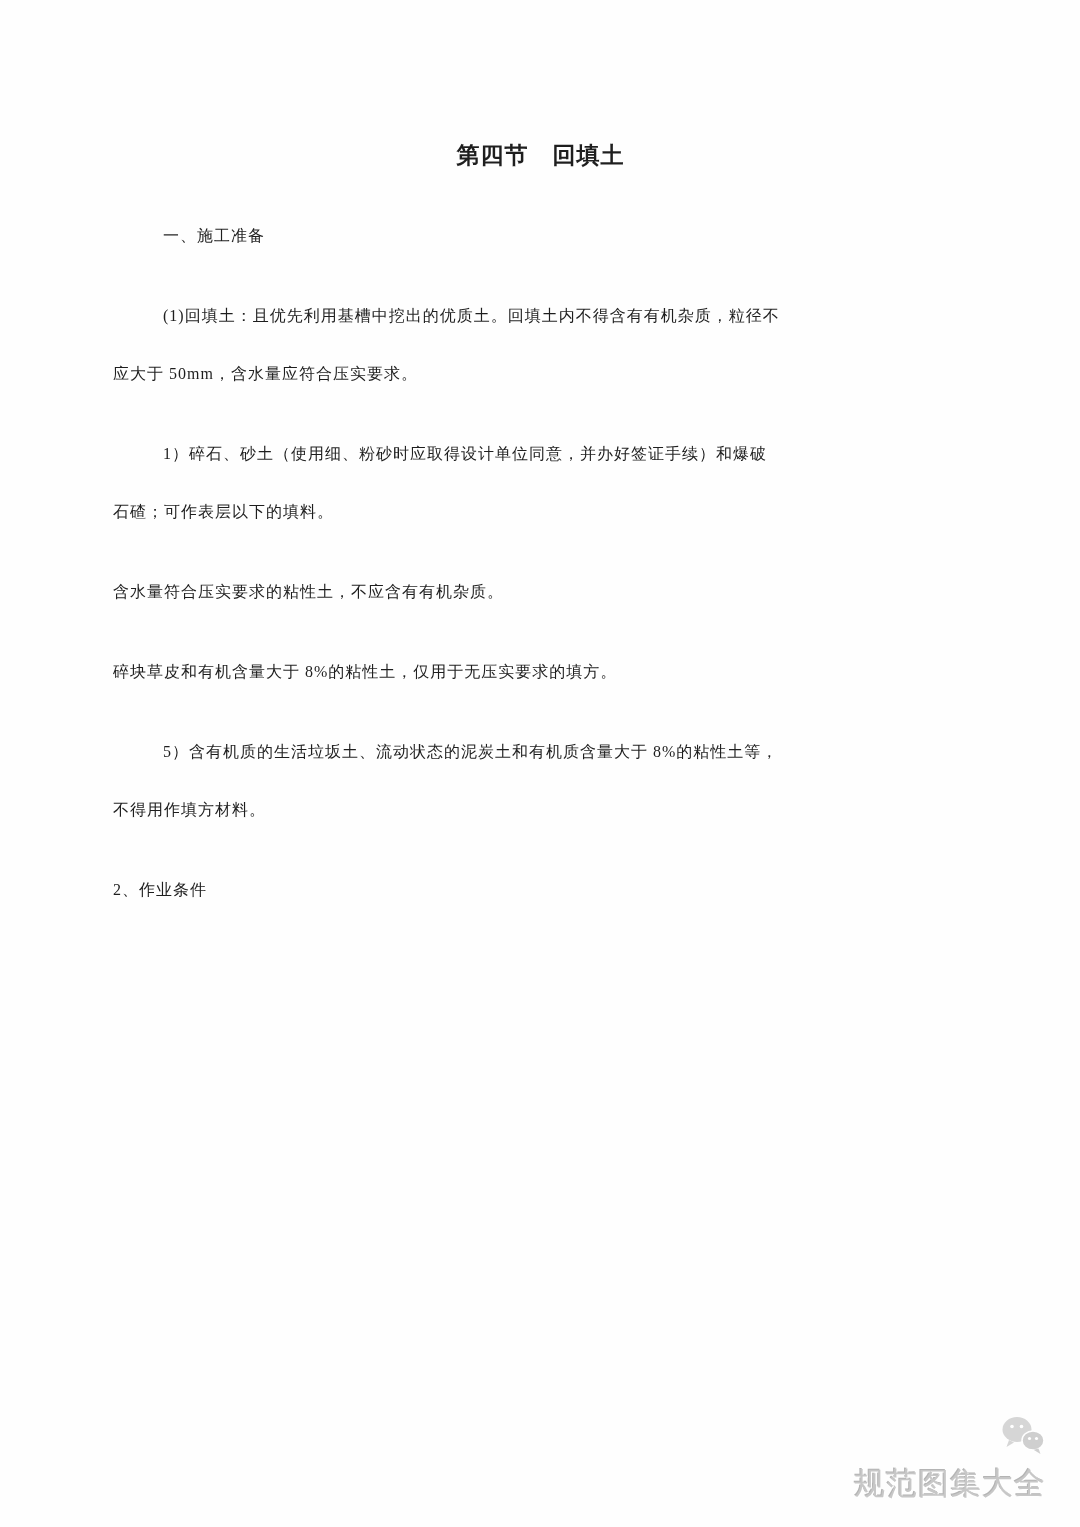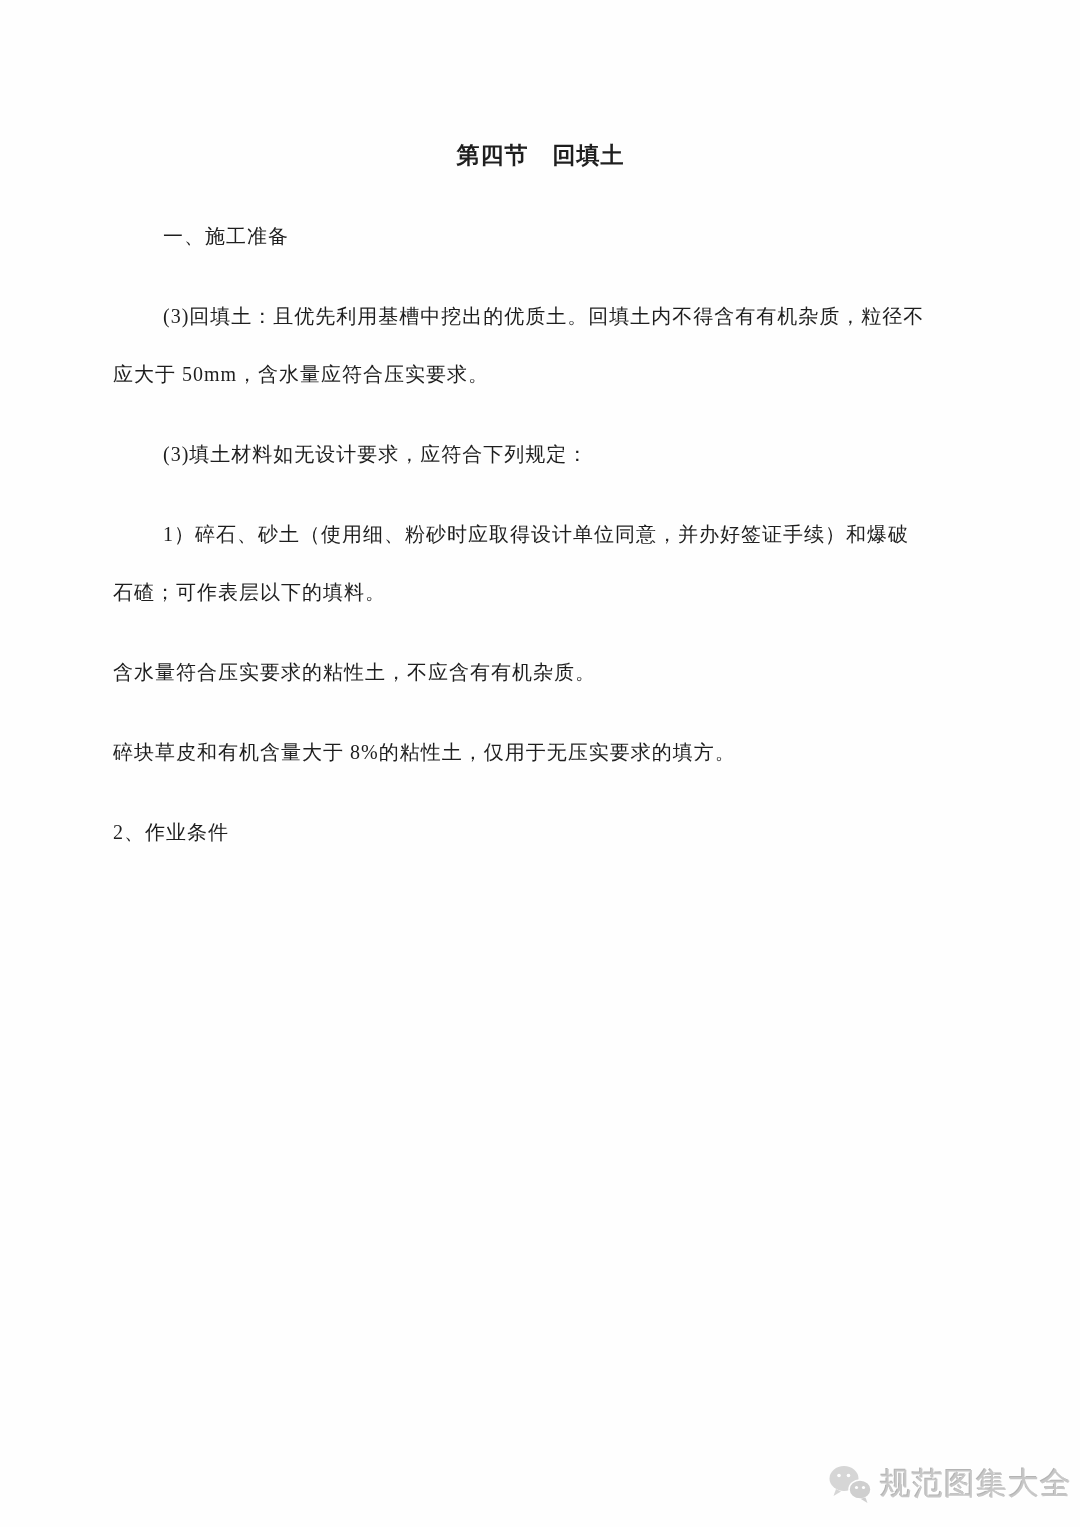--- a/index.html
+++ b/index.html
@@ -22,60 +22,62 @@
     margin:0 0 22px 0;
     font-size:23px;
     font-weight:bold;
     line-height:58px;
     text-align:center;
     letter-spacing:1px;
     white-space:pre-line;
   }
   .para {
     margin:0 0 22px 0;
-    font-size:20px;
+    font-size:16px;
     line-height:58px;
     letter-spacing:1px;
     white-space:pre-line;
     text-align:left;
   }
   .para.indent { text-indent:50px; }
   .watermark {
     position:absolute;
-    right:8px;
+    right:34px;
     bottom:22px;
     display:flex;
-    align-items:flex-start;
+    align-items:flex-end;
     gap:7px;
     user-select:none;
+    flex-direction:column;
   }
   .watermark-label {
     font-family:"Liberation Sans","DejaVu Sans",sans-serif;
     font-size:31px;
     letter-spacing:1px;
     color:#c7c7c7;
     text-shadow:1px 1px 0 #ffffff, -1px -1px 0 #b4b4b4;
   }
   .wechat-icon { display:block; }
 </style>
 </head>
 <body>
 
 <div class="page">
   <div class="doc">
     <p class="title">第四节　回填土</p>
     <div>
         <p class="para indent">一、施工准备</p>
-        <p class="para indent">(3)回填土：且优先利用基槽中挖出的优质土。回填土内不得含有有机杂质，粒径不
+        <p class="para indent">(1)回填土：且优先利用基槽中挖出的优质土。回填土内不得含有有机杂质，粒径不
 应大于 50mm，含水量应符合压实要求。</p>
-        <p class="para indent">(3)填土材料如无设计要求，应符合下列规定：</p>
         <p class="para indent">1）碎石、砂土（使用细、粉砂时应取得设计单位同意，并办好签证手续）和爆破
 石碴；可作表层以下的填料。</p>
         <p class="para">含水量符合压实要求的粘性土，不应含有有机杂质。</p>
         <p class="para">碎块草皮和有机含量大于 8%的粘性土，仅用于无压实要求的填方。</p>
+        <p class="para indent">5）含有机质的生活垃坂土、流动状态的泥炭土和有机质含量大于 8%的粘性土等，
+不得用作填方材料。</p>
         <p class="para">2、作业条件</p>
       </div>
   </div>
 
   <div class="watermark">
     <span>
       <svg class="wechat-icon" width="46" height="42" viewBox="0 0 46 42" xmlns="http://www.w3.org/2000/svg">
 
         <ellipse cx="17" cy="15.5" rx="14.5" ry="12.5" fill="#d6d6d6"></ellipse>
         <path d="M9 26 L6.5 33 L14 28.5 Z" fill="#d6d6d6"></path>

